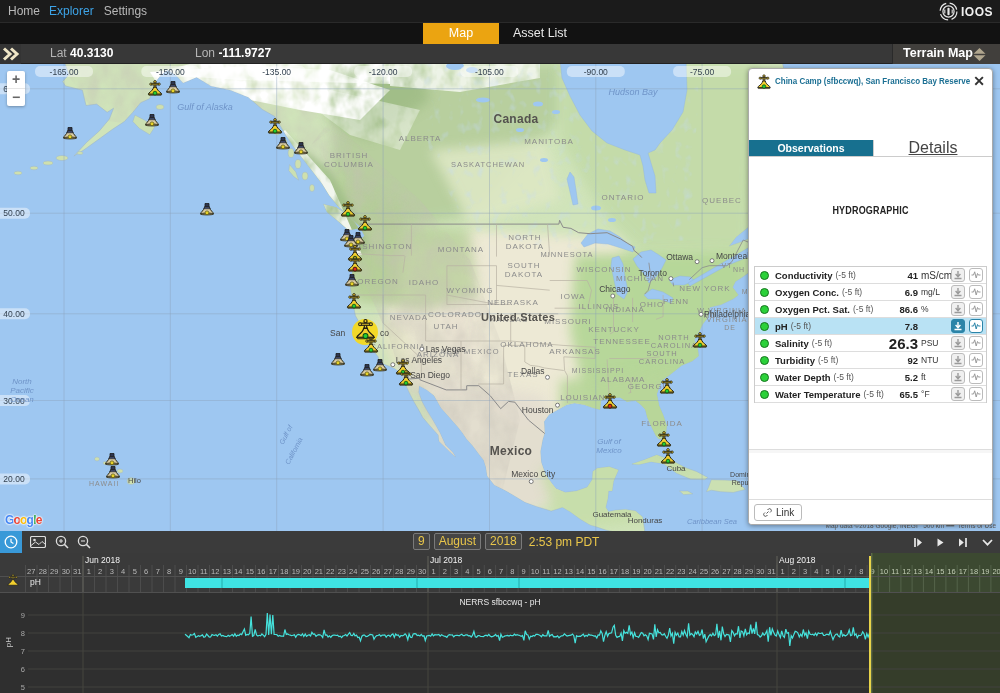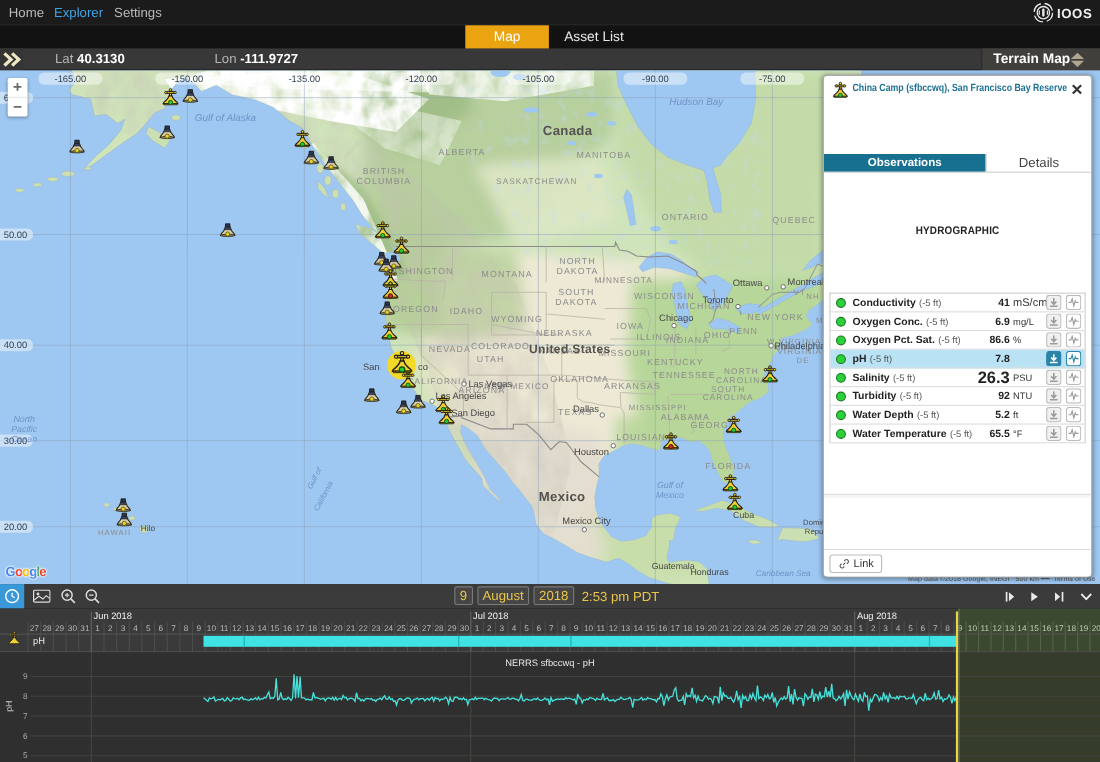--- a/index.html
+++ b/index.html
@@ -25,22 +25,22 @@
 #zoomctl div{height:17px;text-align:center;font-size:14px;font-weight:bold;color:#666;line-height:16px;}
 #zoomctl .sep{height:1px;background:#e6e6e6;}
 #glogo{position:absolute;left:5px;bottom:4px;font-size:12px;font-weight:bold;letter-spacing:-0.8px;z-index:5;text-shadow:0 0 2px #fff,0 0 2px #fff,0 0 2px #fff;}
 #attrib{position:absolute;right:4px;bottom:1px;z-index:4;font-size:6.5px;color:#5a5a5a;}
 #panel{position:absolute;left:748px;top:4px;width:245px;height:457px;background:#fff;border-radius:4px;box-shadow:0 1px 5px rgba(0,0,0,.4);z-index:10;display:flex;flex-direction:column;overflow:hidden;border:1px solid #aaa;gap:46px;}
 #phead{height:25px;position:relative;}
 #ptitle{position:absolute;left:26px;top:6px;font-size:9.5px;font-weight:bold;color:#1b6f93;white-space:nowrap;transform:scaleX(0.84);transform-origin:0 50%;}
 #pclose{position:absolute;right:7px;top:4px;font-size:14px;color:#333;font-weight:bold;}
 #pbuoy{position:absolute;left:8px;top:4px;}
 #ptabs{height:17px;display:flex;border-bottom:1px solid #ccc;}
-#ptabs .t1{width:147px;background:#17708f;color:#fff;font-size:10.5px;font-weight:bold;text-align:center;line-height:16px;}
-#ptabs .t2{flex:1;color:#444;font-size:12px;text-align:center;line-height:16px;border-left:1px solid #ccc;}
+#ptabs .t1{width:124px;background:#17708f;color:#fff;font-size:10.5px;font-weight:bold;text-align:center;line-height:16px;}
+#ptabs .t2{flex:1;color:#444;font-size:16px;text-align:center;line-height:16px;border-left:1px solid #ccc;text-decoration:underline;}
 #pinfo{height:23px;position:relative;font-size:8.8px;color:#222;white-space:nowrap;}
 .gdot{width:9px;height:9px;border-radius:50%;background:#2bd13a;border:1.2px solid #17761f;display:inline-block;flex-shrink:0;}
 #hydro{text-align:center;font-size:10px;font-weight:bold;color:#222;letter-spacing:0.2px;height:17px;line-height:16px;transform:scaleX(0.9);}
 #ptable{margin:0 5px;border:1px solid #ccc;border-bottom:none;background:#fff;}
 #pbody{flex:1;background:#f6f6f6;border-top:1px solid #ddd;margin:0 0;}
 #pfoot{height:25px;border-top:1px solid #ddd;background:#fff;display:flex;align-items:center;padding-left:5px;}
 #linkbtn{border:1px solid #bbb;border-radius:3px;height:17px;display:flex;align-items:center;padding:0 7px;font-size:10px;color:#333;justify-content:center;}
 #controlbar{height:22px;background:#3b3b3b;position:relative;display:flex;align-items:center;}
 #clockbtn{width:22px;height:22px;background:#3999d8;display:flex;align-items:center;justify-content:center;}
 .cbox{border:1px solid #7a7a7a;background:#454545;color:#e9c64a;font-size:12px;height:17px;line-height:15px;padding:0 4px;border-radius:2px;margin-right:4px;}

